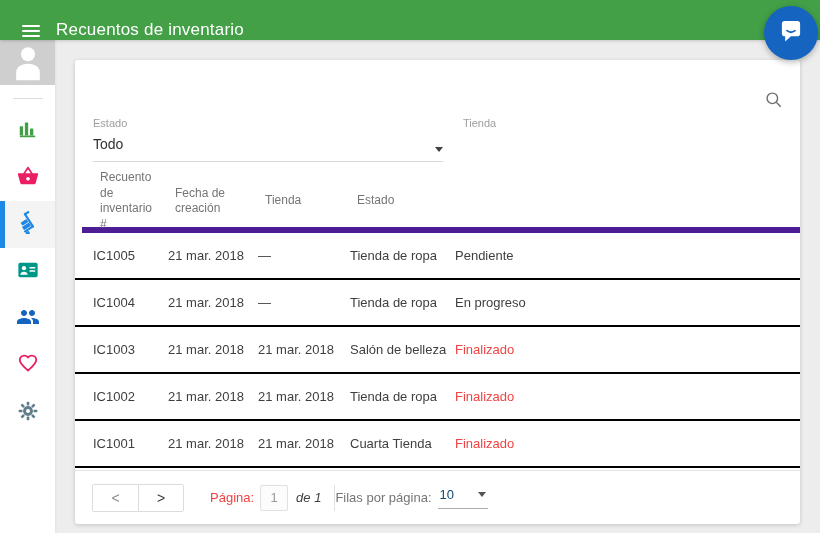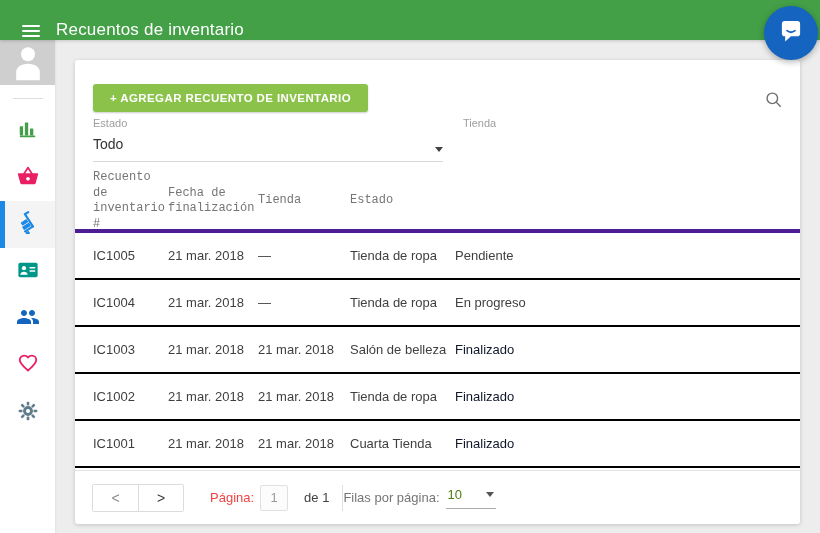--- a/index.html
+++ b/index.html
@@ -65,53 +65,53 @@
     display:flex; align-items:flex-end; justify-content:space-between;
     font-size:14px; color:#333; padding-bottom:9px; border-bottom:1px solid #d8d8d8; cursor:pointer;
   }
   .caret { width:0; height:0; border-left:4px solid transparent; border-right:4px solid transparent; border-top:5px solid #424242; }
 
   
   .grid-row {
     display:grid; grid-template-columns:75px 90px 92px 105px 83px auto;
     padding-left:18px; align-items:center;
   }
-  .thead { position:absolute; left:0; right:0; top:110px; height:63px; border-bottom:4px solid #4c1d95;font-family:Liberation Mono, monospace; }
+  .thead { position:absolute; left:7px; right:0; top:110px; height:63px; border-bottom:6px solid #4c1d95; }
   .th { font-size:12px; color:#757575; line-height:1.3; padding-right:14px; }
   .tbody { position:absolute; left:0; right:0; top:173px; }
   .tr { height:47px; border-bottom:2px solid #000000; cursor:pointer; }
   .td { font-size:13px; color:#3f3f3f; white-space:nowrap; padding-right:10px; }
-  .td.muted { color:#0f172a; }
+  .td.muted { color:#ef4444; }
 
   
   .pagination {
     position:absolute; left:0; right:0; top:410px; bottom:0;
     border-top:1px solid #e2e2e2; display:flex; align-items:center; padding-left:17px;
   }
   .pager-box { display:flex; border:1px solid #dcdcdc; border-radius:2px; height:28px; }
   .pager-btn {
     width:45px; display:flex; align-items:center; justify-content:center;
     background:#fff; font-size:14px; cursor:pointer; user-select:none;
   }
   .pager-btn.prev { color:#8a8a8a; }
   .pager-btn.next { color:#3c3c3c; border-left:1px solid #dcdcdc; }
   .pg-label { font-size:13px; color:#ef4444; margin-left:26px; }
   .pg-input {
     width:28px; height:26px; margin-left:6px; border:1px solid #e0e0e0; border-radius:2px;
     background:#fcfcfc; text-align:center; font-size:13px; color:#9a9a9a;
     font-family:"Liberation Sans", sans-serif;
   }
-  .pg-of { font-size:13px; color:#424242; margin-left:16px; }
+  .pg-of { font-size:13px; color:#424242; margin-left:8px;font-style:italic; }
   .pg-divider { width:1px; height:26px; background:#e0e0e0; margin-left:13px; }
   .rows-label { font-size:13px; color:#757575; }
   .rows-select {
     display:flex; align-items:center; margin-left:6px; padding:0 2px 6px 2px;
     border-bottom:1px solid #ababab; cursor:pointer;
   }
-  .rows-value { font-size:13px; color:#4d7c0f; }
+  .rows-value { font-size:13px; color:#0c4a6e; }
   .rows-select .caret { margin-left:24px; border-top-color:#555; }
 </style>
 </head>
 <body>
 
 <div class="appbar">
   <div class="hamburger">
       <div></div>
       <div></div>
       <div></div>
@@ -215,21 +215,20 @@
         <rect x="10.6" y="1.8" width="2.8" height="4.2" rx="0.8" transform="rotate(270 12 12)"></rect>
         <rect x="10.6" y="1.8" width="2.8" height="4.2" rx="0.8" transform="rotate(315 12 12)"></rect>
         <circle cx="12" cy="12" r="2.2" fill="#fff"></circle>
       </svg>
     </span>
   </div>
 </div>
 
 <div class="card">
 
-  <button class="add-btn">+ AGREGAR RECUENTO DE INVENTARIO</button>
 
   <div class="search-btn">
     <svg width="20" height="20" viewBox="0 0 24 24" fill="none" stroke="#6f6f6f" stroke-width="1.7">
       <circle cx="10" cy="10" r="6.3"></circle>
       <line x1="14.8" y1="14.8" x2="20" y2="20"></line>
     </svg>
   </div>
 
   <div class="filters">
     <div class="filter">
@@ -239,21 +238,21 @@
         <span class="caret"></span>
       </div>
     </div>
     <div class="filter">
       <div class="filter-label">Tienda</div>
     </div>
   </div>
 
   <div class="thead grid-row">
     <div class="th">Recuento de inventario #</div>
-    <div class="th">Fecha de finalización</div>
+    <div class="th">Fecha de creación</div>
     <div class="th">Tienda</div>
     <div class="th">Estado</div>
   </div>
 
   <div class="tbody">
     <div class="tr grid-row">
       <div class="td">IC1005</div>
       <div class="td">21 mar. 2018</div>
       <div class="td">—</div>
       <div class="td">Tienda de ropa</div>

